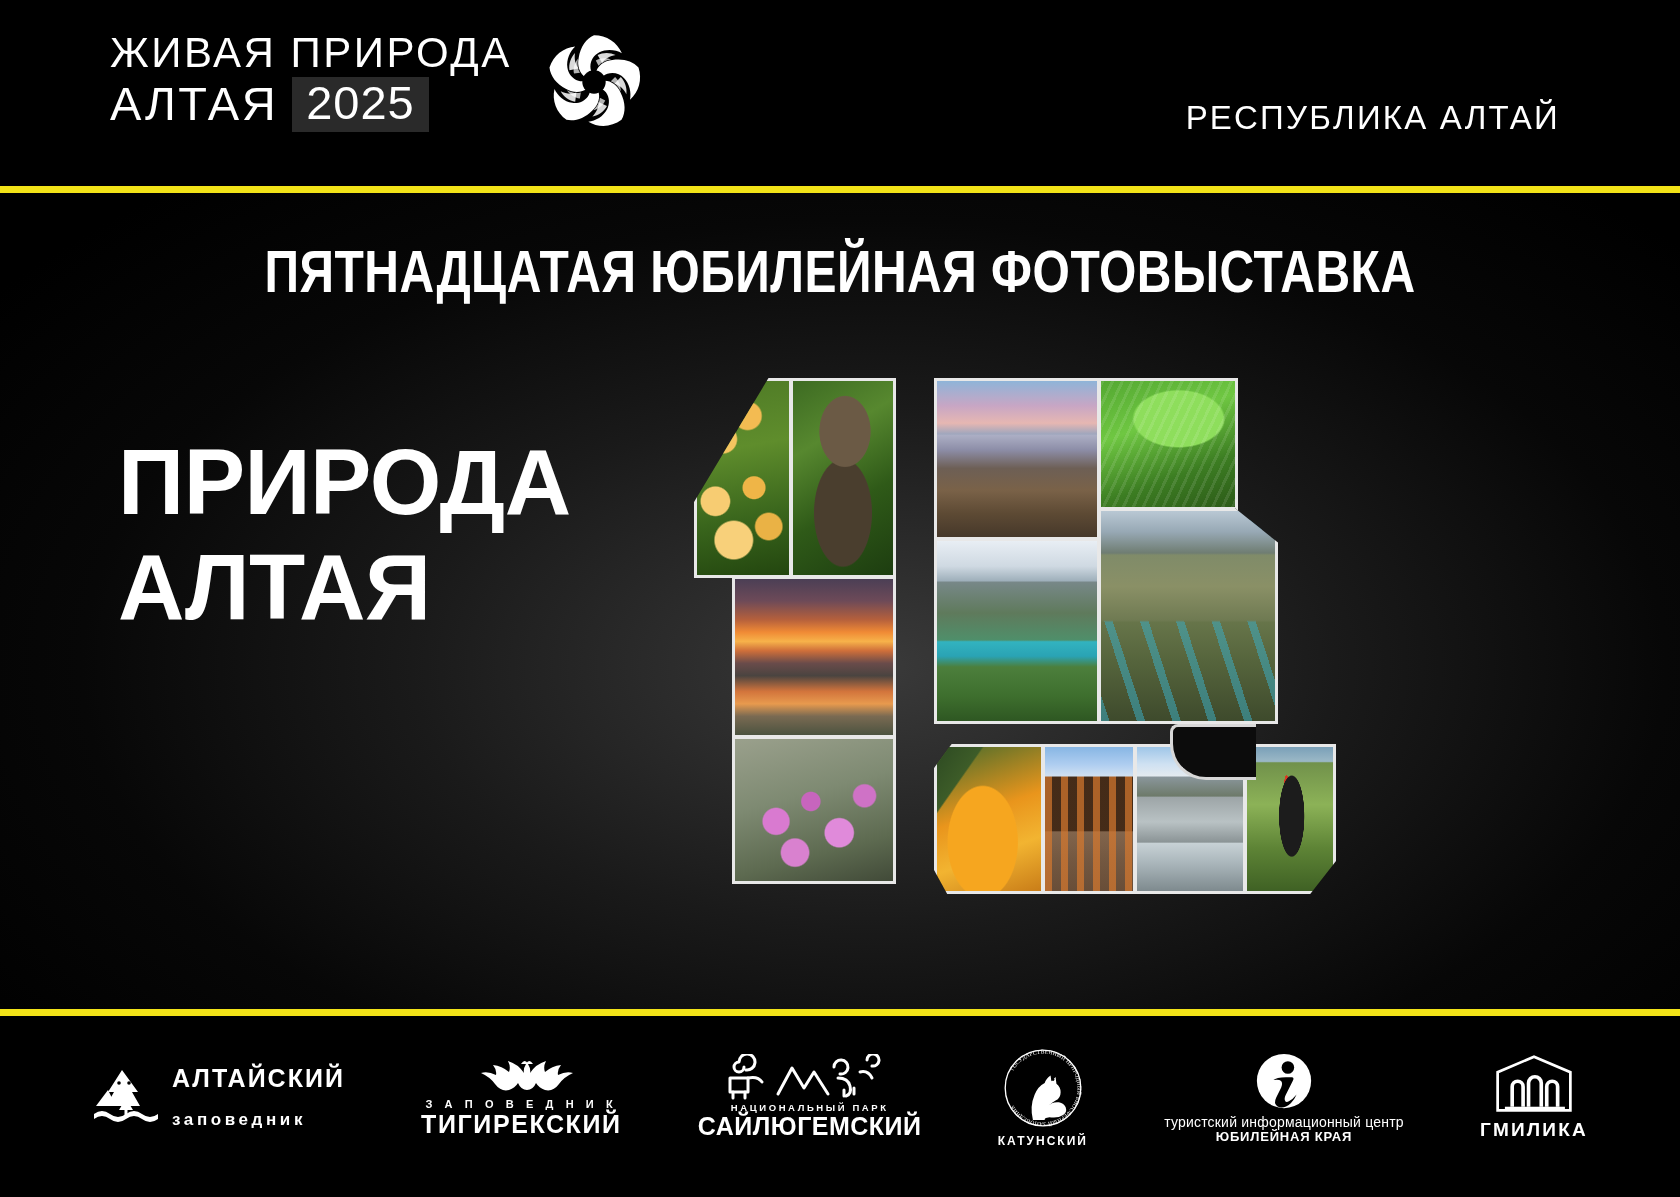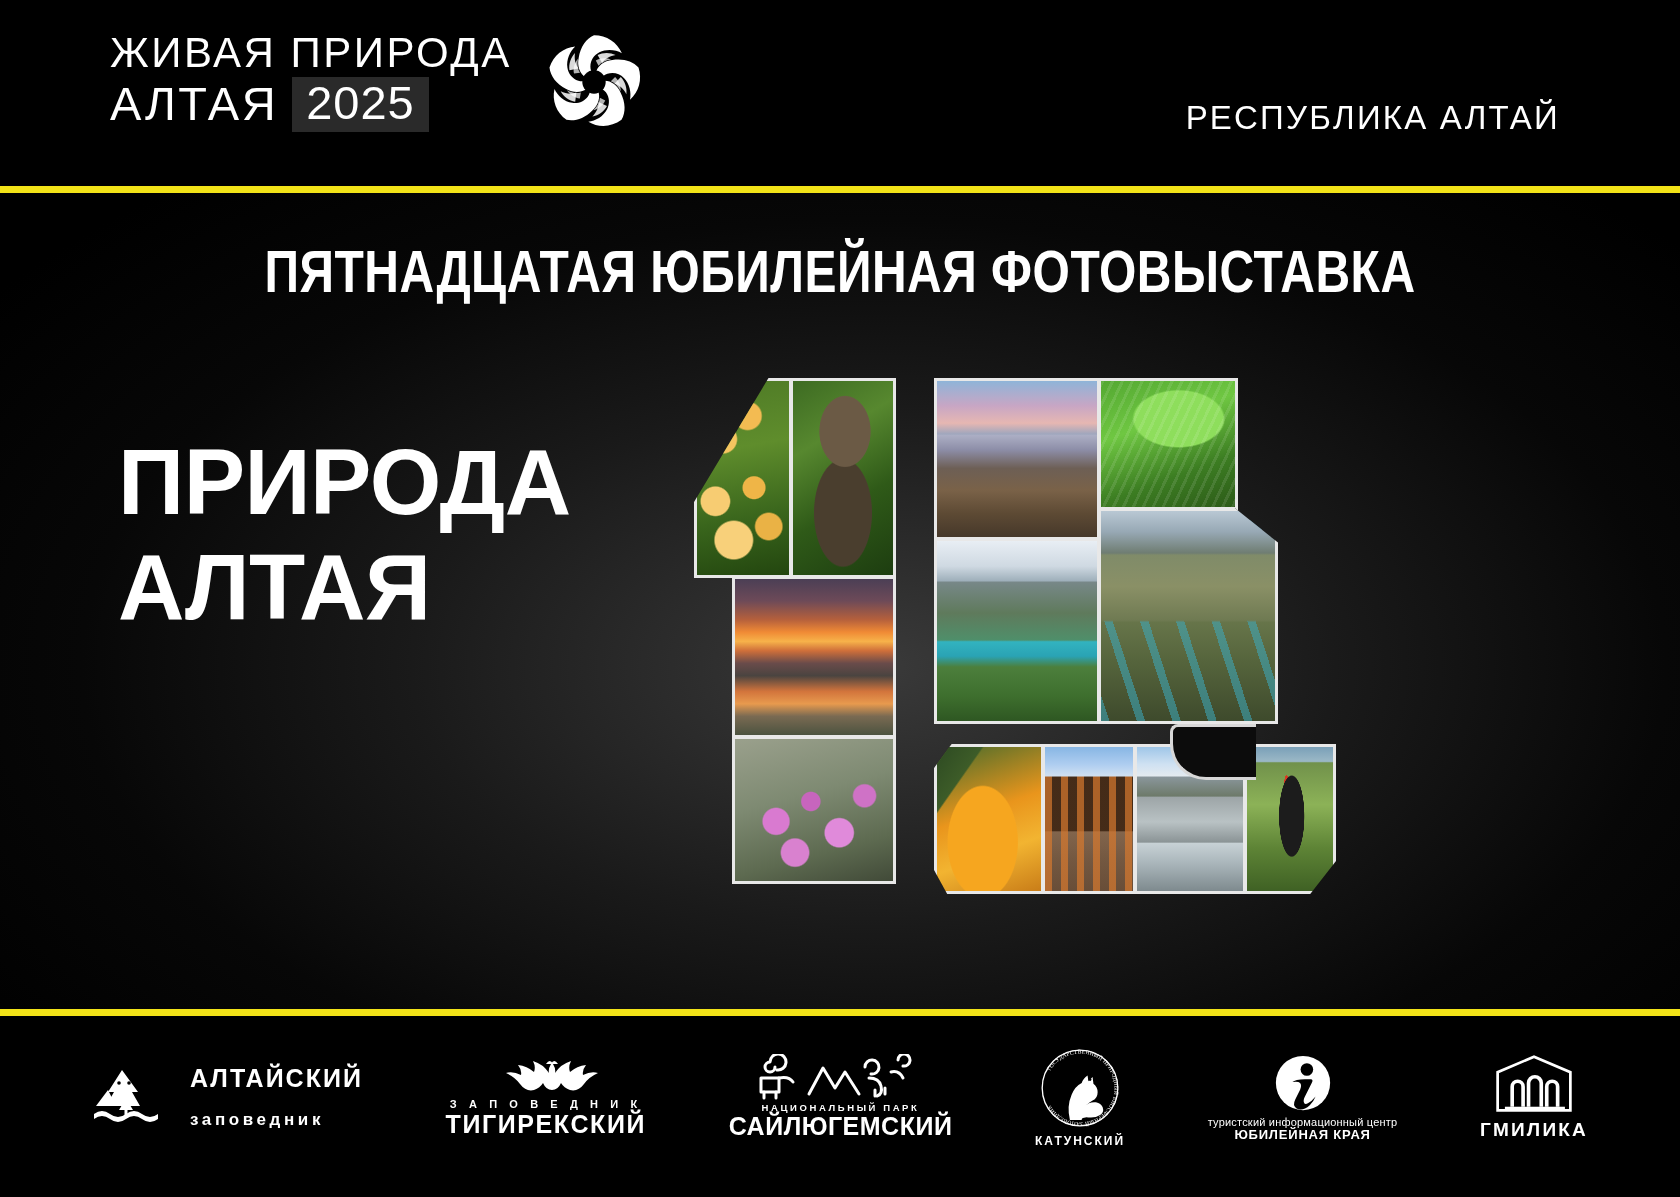--- a/index.html
+++ b/index.html
@@ -194,21 +194,21 @@
   .footer {
     position: absolute; left: 0; top: 1016px;
     width: 1680px; height: 181px; background: #000;
   }
   .logo-row {
     position: absolute; left: 0; top: 30px; width: 1680px;
     display: flex; align-items: center; justify-content: space-between;
     padding: 0 92px;
   }
   .logo {
-    display: flex; align-items: center; gap: 28px;
+    display: flex; align-items: center; gap: 10px;
     color: #fff;
   }
   .logo.vert { flex-direction: column; gap: 3px; }
   .logo-mark { flex: 0 0 auto; }
   .logo-txt { display: flex; flex-direction: column; line-height: 1.05; }
   .lt-main { font-weight: 700; letter-spacing: 1px; }
   .lt-sub  { font-weight: 400; }
 
   .l1 .lt-main { font-size: 25px; letter-spacing: 2px; }
   .l1 .lt-sub  { font-size: 17px; letter-spacing: 3.6px; font-weight: 700; margin-top: 19px; }
@@ -217,21 +217,21 @@
   .l2 .lt-main { font-size: 25px; letter-spacing: 1.6px; text-align: center; }
 
   .l3 .lt-main { font-size: 25px; letter-spacing: 2.4px; text-align: center; }
   .l3 .lt-sub  { font-size: 12px; letter-spacing: 0.6px; text-align: center; }
 
   .l4 .lt-sub  { font-size: 9.5px; letter-spacing: 2.6px; font-weight: 700; text-align: center; }
   .l4 .lt-main { font-size: 25px; letter-spacing: 0.5px; text-align: center; }
 
   .l5 .lt-main { font-size: 12px; letter-spacing: 2px; text-align: center; margin-top: 2px; }
 
-  .l6 .lt-sub  { font-size: 11px; letter-spacing: 0.2px; text-align: center; }
+  .l6 .lt-sub  { font-size: 14px; letter-spacing: 0.2px; text-align: center; }
   .l6 .lt-main { font-size: 13px; letter-spacing: 0.8px; text-align: center; }
 
   .l7 .lt-main { font-size: 19px; letter-spacing: 2.2px; text-align: center; margin-top: 3px; }
 </style>
 </head>
 <body>
 
 <div id="poster">
 
   <div class="header">

